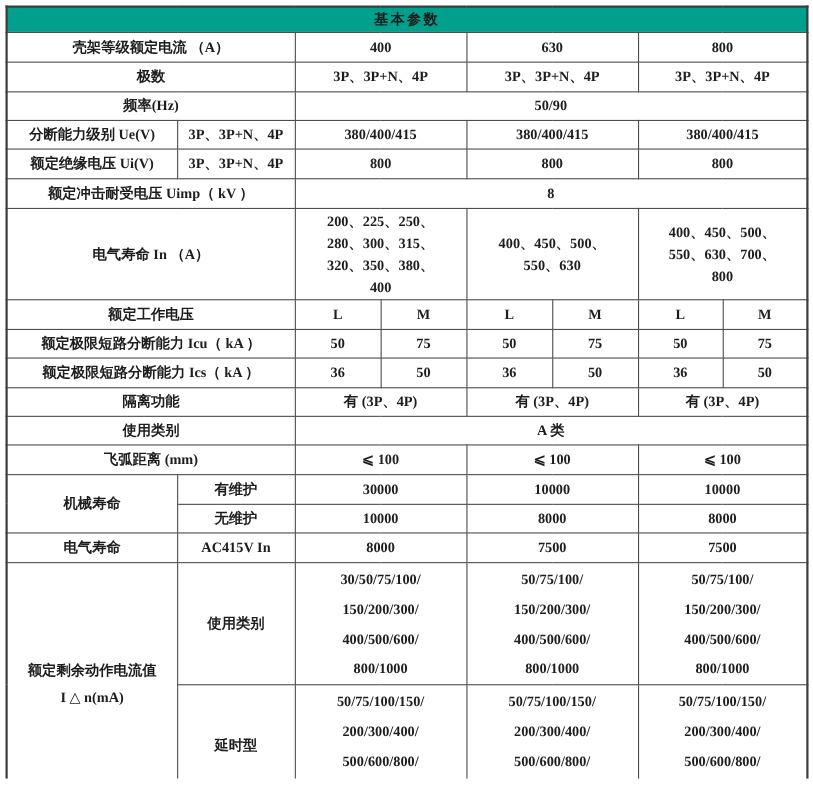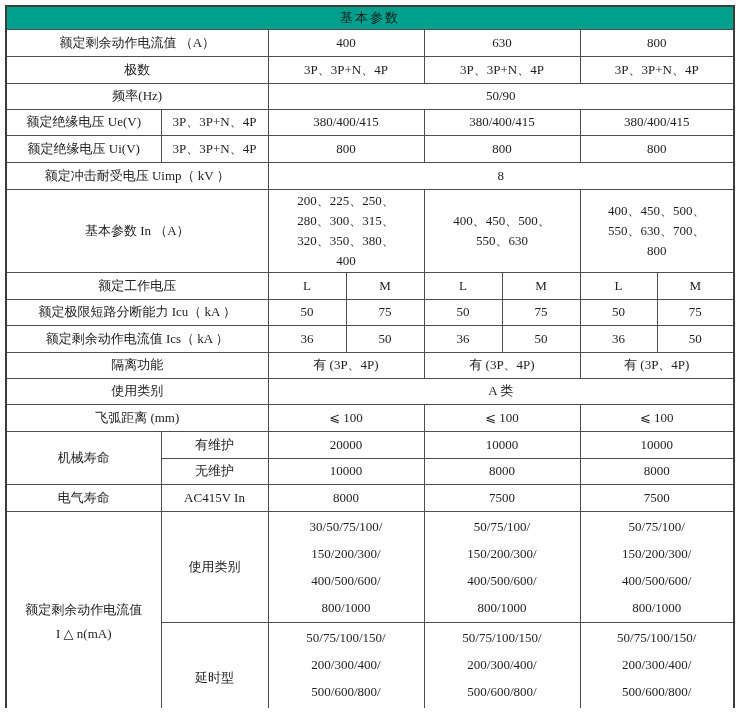--- a/index.html
+++ b/index.html
@@ -5,20 +5,21 @@
   * { box-sizing: border-box; }
   html, body { margin: 0; padding: 0; background: #ffffff; }
   .page {
     position: relative;
     width: 739px;
     height: 708px;
     background: #ffffff;
     font-family: "Liberation Serif", "DejaVu Serif", serif;
     color: #1d1d1d;
     overflow: hidden;
+    font-weight: bold;
   }
   table.spec {
     position: absolute;
     left: 5px;
     top: 5px;
     width: 728px;
     border-collapse: collapse;
     table-layout: fixed;
     border: 2px solid #3c3c3c;
   }
@@ -80,61 +81,61 @@
       <col style="width:77px">
         <col style="width:77px">
     </colgroup>
     <tbody>
 
       <tr class="h23">
         <td colspan="8" class="title">基本参数</td>
       </tr>
 
       <tr class="h27">
-        <td colspan="2">额定剩余动作电流值 （A）</td>
+        <td colspan="2">壳架等级额定电流 （A）</td>
         <td colspan="2">400</td>
         <td colspan="2">630</td>
         <td colspan="2">800</td>
       </tr>
 
       <tr class="h27">
         <td colspan="2">极数</td>
         <td colspan="2">3P、3P+N、4P</td>
         <td colspan="2">3P、3P+N、4P</td>
         <td colspan="2">3P、3P+N、4P</td>
       </tr>
 
       <tr class="h26">
         <td colspan="2">频率(Hz)</td>
         <td colspan="6">50/90</td>
       </tr>
 
       <tr class="h26">
-        <td>额定绝缘电压 Ue(V)</td>
+        <td>分断能力级别 Ue(V)</td>
         <td class="lbl2">3P、3P+N、4P</td>
         <td colspan="2">380/400/415</td>
         <td colspan="2">380/400/415</td>
         <td colspan="2">380/400/415</td>
       </tr>
 
       <tr class="h27">
         <td>额定绝缘电压 Ui(V)</td>
         <td class="lbl2">3P、3P+N、4P</td>
         <td colspan="2">800</td>
         <td colspan="2">800</td>
         <td colspan="2">800</td>
       </tr>
 
       <tr class="h27">
         <td colspan="2">额定冲击耐受电压 Uimp（ kV ）</td>
         <td colspan="6">8</td>
       </tr>
 
       <tr class="h80">
-        <td colspan="2">基本参数 In （A）</td>
+        <td colspan="2">电气寿命 In （A）</td>
         <td colspan="2" class="list pre">200、225、250、
 280、300、315、
 320、350、380、
 400</td>
         <td colspan="2" class="list pre">400、450、500、
 550、630</td>
         <td colspan="2" class="list pre">400、450、500、
 550、630、700、
 800</td>
       </tr>
@@ -153,21 +154,21 @@
         <td colspan="2">额定极限短路分断能力 Icu（ kA ）</td>
         <td>50</td>
         <td>75</td>
         <td>50</td>
         <td>75</td>
         <td>50</td>
         <td>75</td>
       </tr>
 
       <tr class="h27">
-        <td colspan="2">额定剩余动作电流值 Ics（ kA ）</td>
+        <td colspan="2">额定极限短路分断能力 Ics（ kA ）</td>
         <td>36</td>
         <td>50</td>
         <td>36</td>
         <td>50</td>
         <td>36</td>
         <td>50</td>
       </tr>
 
       <tr class="h26">
         <td colspan="2">隔离功能</td>
@@ -184,21 +185,21 @@
       <tr class="h27">
         <td colspan="2">飞弧距离 (mm)</td>
         <td colspan="2">⩽ 100</td>
         <td colspan="2">⩽ 100</td>
         <td colspan="2">⩽ 100</td>
       </tr>
 
       <tr class="h27">
         <td rowspan="2">机械寿命</td>
         <td class="lbl2">有维护</td>
-        <td colspan="2">20000</td>
+        <td colspan="2">30000</td>
         <td colspan="2">10000</td>
         <td colspan="2">10000</td>
       </tr>
 
       <tr class="h26">
         <td class="lbl2">无维护</td>
         <td colspan="2">10000</td>
         <td colspan="2">8000</td>
         <td colspan="2">8000</td>
       </tr>

